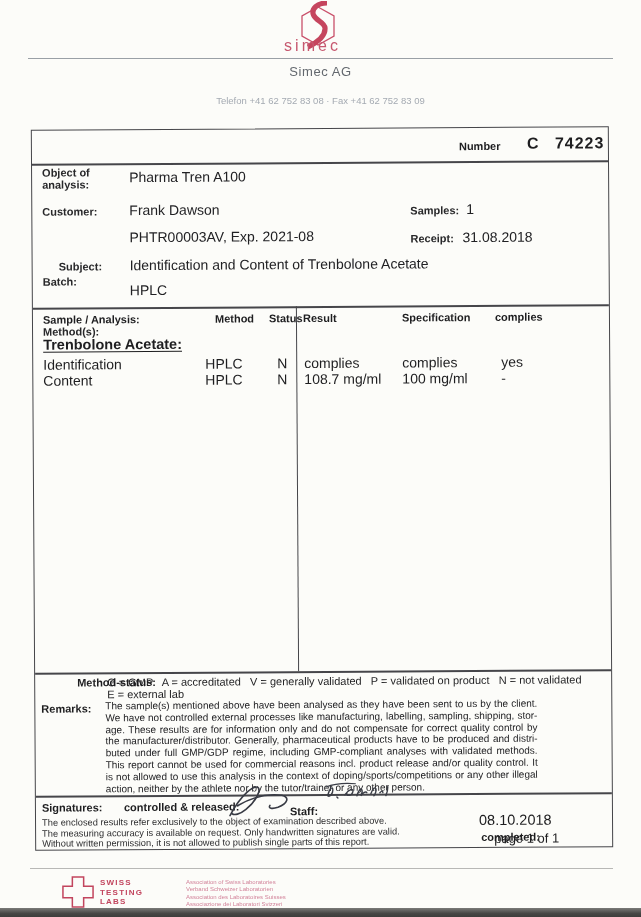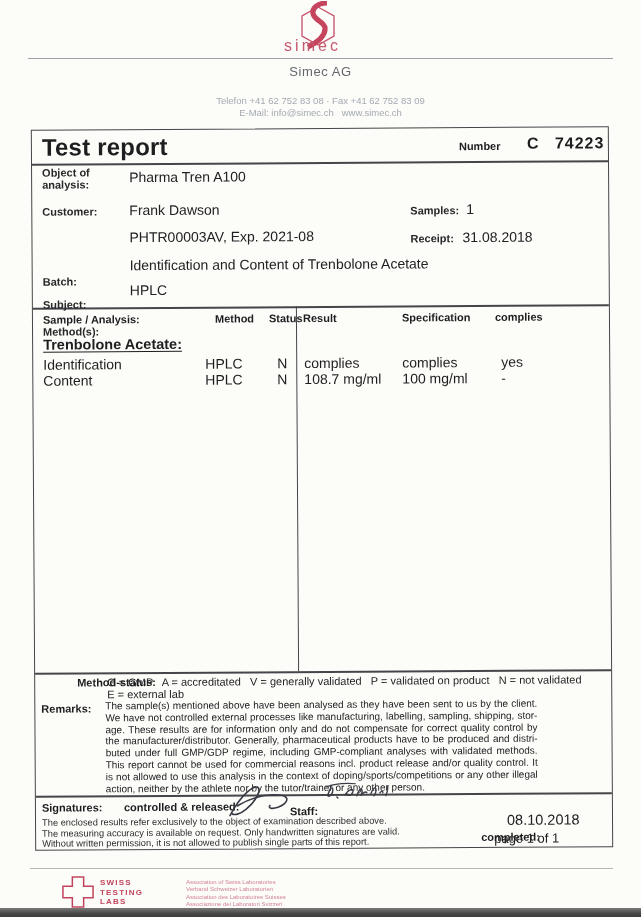--- a/index.html
+++ b/index.html
@@ -29,21 +29,21 @@
   .num-value{position:absolute;left:523px;top:7px;font-size:16px;font-weight:bold;letter-spacing:1px;}
 
   .flabel{position:absolute;font-size:11px;font-weight:bold;color:#28282a;}
   .fvalue{position:absolute;font-size:14px;color:#212124;}
   .object-label{left:10px;top:36px;line-height:12px;}
   .object-value{left:97px;top:39px;}
   .customer-label{left:10px;top:75px;}   .customer-value{left:97px;top:72px;}
   .samples-label{left:378px;top:76px;}   .samples-value{left:434px;top:73px;}
   .batch-label{left:10px;top:102px;margin-top:43px;}     .batch-value{left:97px;top:99px;}
   .receipt-label{left:378px;top:104px;}  .receipt-value{left:430px;top:101px;}
-  .subject-label{left:10px;top:130px;margin-top:38px;}   .subject-value{left:97px;top:127px;}
+  .subject-label{left:26px;top:130px;}   .subject-value{left:97px;top:127px;}
   .methods-label{left:10px;top:155px;margin-top:40px;}   .methods-value{left:97px;top:152px;}
 
   .th{position:absolute;top:183px;font-size:11px;font-weight:bold;}
   .th-sample{left:10px}.th-method{left:182px}.th-status{left:236px}
   .th-result{left:270px}.th-spec{left:369px}.th-complies{left:462px}
   .vline{position:absolute;left:263px;top:177px;width:1.4px;height:365px;background:#46464a;}
   .group{position:absolute;left:10px;top:206px;font-size:14.5px;font-weight:bold;
          text-decoration:underline;text-underline-offset:2px;}
   .trow{position:absolute;left:0;right:0;height:16px;font-size:14px;}
   #trow-0{top:226px}#trow-1{top:242px}
@@ -59,21 +59,21 @@
   .rem{position:absolute;left:70px;top:570px;width:432px;font-size:10px;color:#222225;}
   .rline{text-align:justify;text-align-last:justify;line-height:11.8px;}
   .rline.last{text-align-last:left;}
 
   .sig-label{position:absolute;left:6px;top:671px;font-size:11px;font-weight:bold;}
   .sig-controlled-label{position:absolute;left:88px;top:671px;font-size:11px;font-weight:bold;}
   .sig1{position:absolute;left:188px;top:652px;}
   .staff-label{position:absolute;left:254px;top:676px;font-size:11px;font-weight:bold;}
   .sig2{position:absolute;left:288px;top:650px;}
   .completed-label{position:absolute;left:445px;top:671px;font-size:11px;font-weight:bold;margin-top:32px;}
-  .completed-date{position:absolute;left:443px;top:684px;font-size:14.5px;margin-left:28px;}
+  .completed-date{position:absolute;left:443px;top:684px;font-size:14.5px;}
   .page-info{position:absolute;left:458px;top:703px;font-size:13px;}
   .fine{position:absolute;left:6px;top:687px;font-size:9.3px;line-height:10.6px;color:#2c2c2e;}
 
   
   .f-divider{position:absolute;left:30px;top:868px;width:583px;height:1px;background:#b8b8b6;}
   .f-cross{position:absolute;left:62px;top:876px;}
   .f-labs{position:absolute;left:100px;top:878px;font-size:8px;font-weight:bold;
           color:#c2455e;letter-spacing:1.2px;line-height:9.6px;}
   .f-assoc{position:absolute;left:186px;top:879px;font-size:6px;color:#d2839a;line-height:7.4px;}
   .f-cert{position:absolute;left:505px;top:883px;font-size:10.5px;color:#b4bac4;letter-spacing:.4px;}
@@ -88,29 +88,27 @@
   <span class="lh-logo">
     <svg width="48" height="52" viewBox="0 0 48 52">
       <polygon points="24,6 40,15 40,35 24,44 8,35 8,15" fill="none" stroke="#c9506a" stroke-width="1.3"></polygon>
       <path d="M33,2 C23,2 17,8 19.5,14 C22,20 30.5,21 31,27 C31.5,34 24,41 14,46" fill="none" stroke="#c5455e" stroke-width="5.2"></path>
     </svg>
   </span>
   <div class="lh-wordmark">simec</div>
   <div class="lh-divider"></div>
   <div class="lh-center lh-company">Simec AG</div>
   <div class="lh-center lh-phone">Telefon +41 62 752 83 08 · Fax +41 62 752 83 09</div>
-  <div class="lh-center lh-email">E-Mail: info@simec.ch   www.simec.ch</div>
 
   <div class="box">
     <div class="hl" id="hl-title"></div>
     <div class="hl" id="hl-table-top"></div>
     <div class="hl" id="hl-table-bottom"></div>
     <div class="hl" id="hl-sig"></div>
 
-    <div class="title">Test report</div>
     <div class="num-label">Number</div>
     <div class="num-prefix">C</div>
     <div class="num-value">74223</div>
 
     <div class="flabel object-label">
       <div>Object of</div>
       <div>analysis:</div>
     </div>
     <div class="fvalue object-value">Pharma Tren A100</div>
     <div class="flabel customer-label">Customer:</div>

